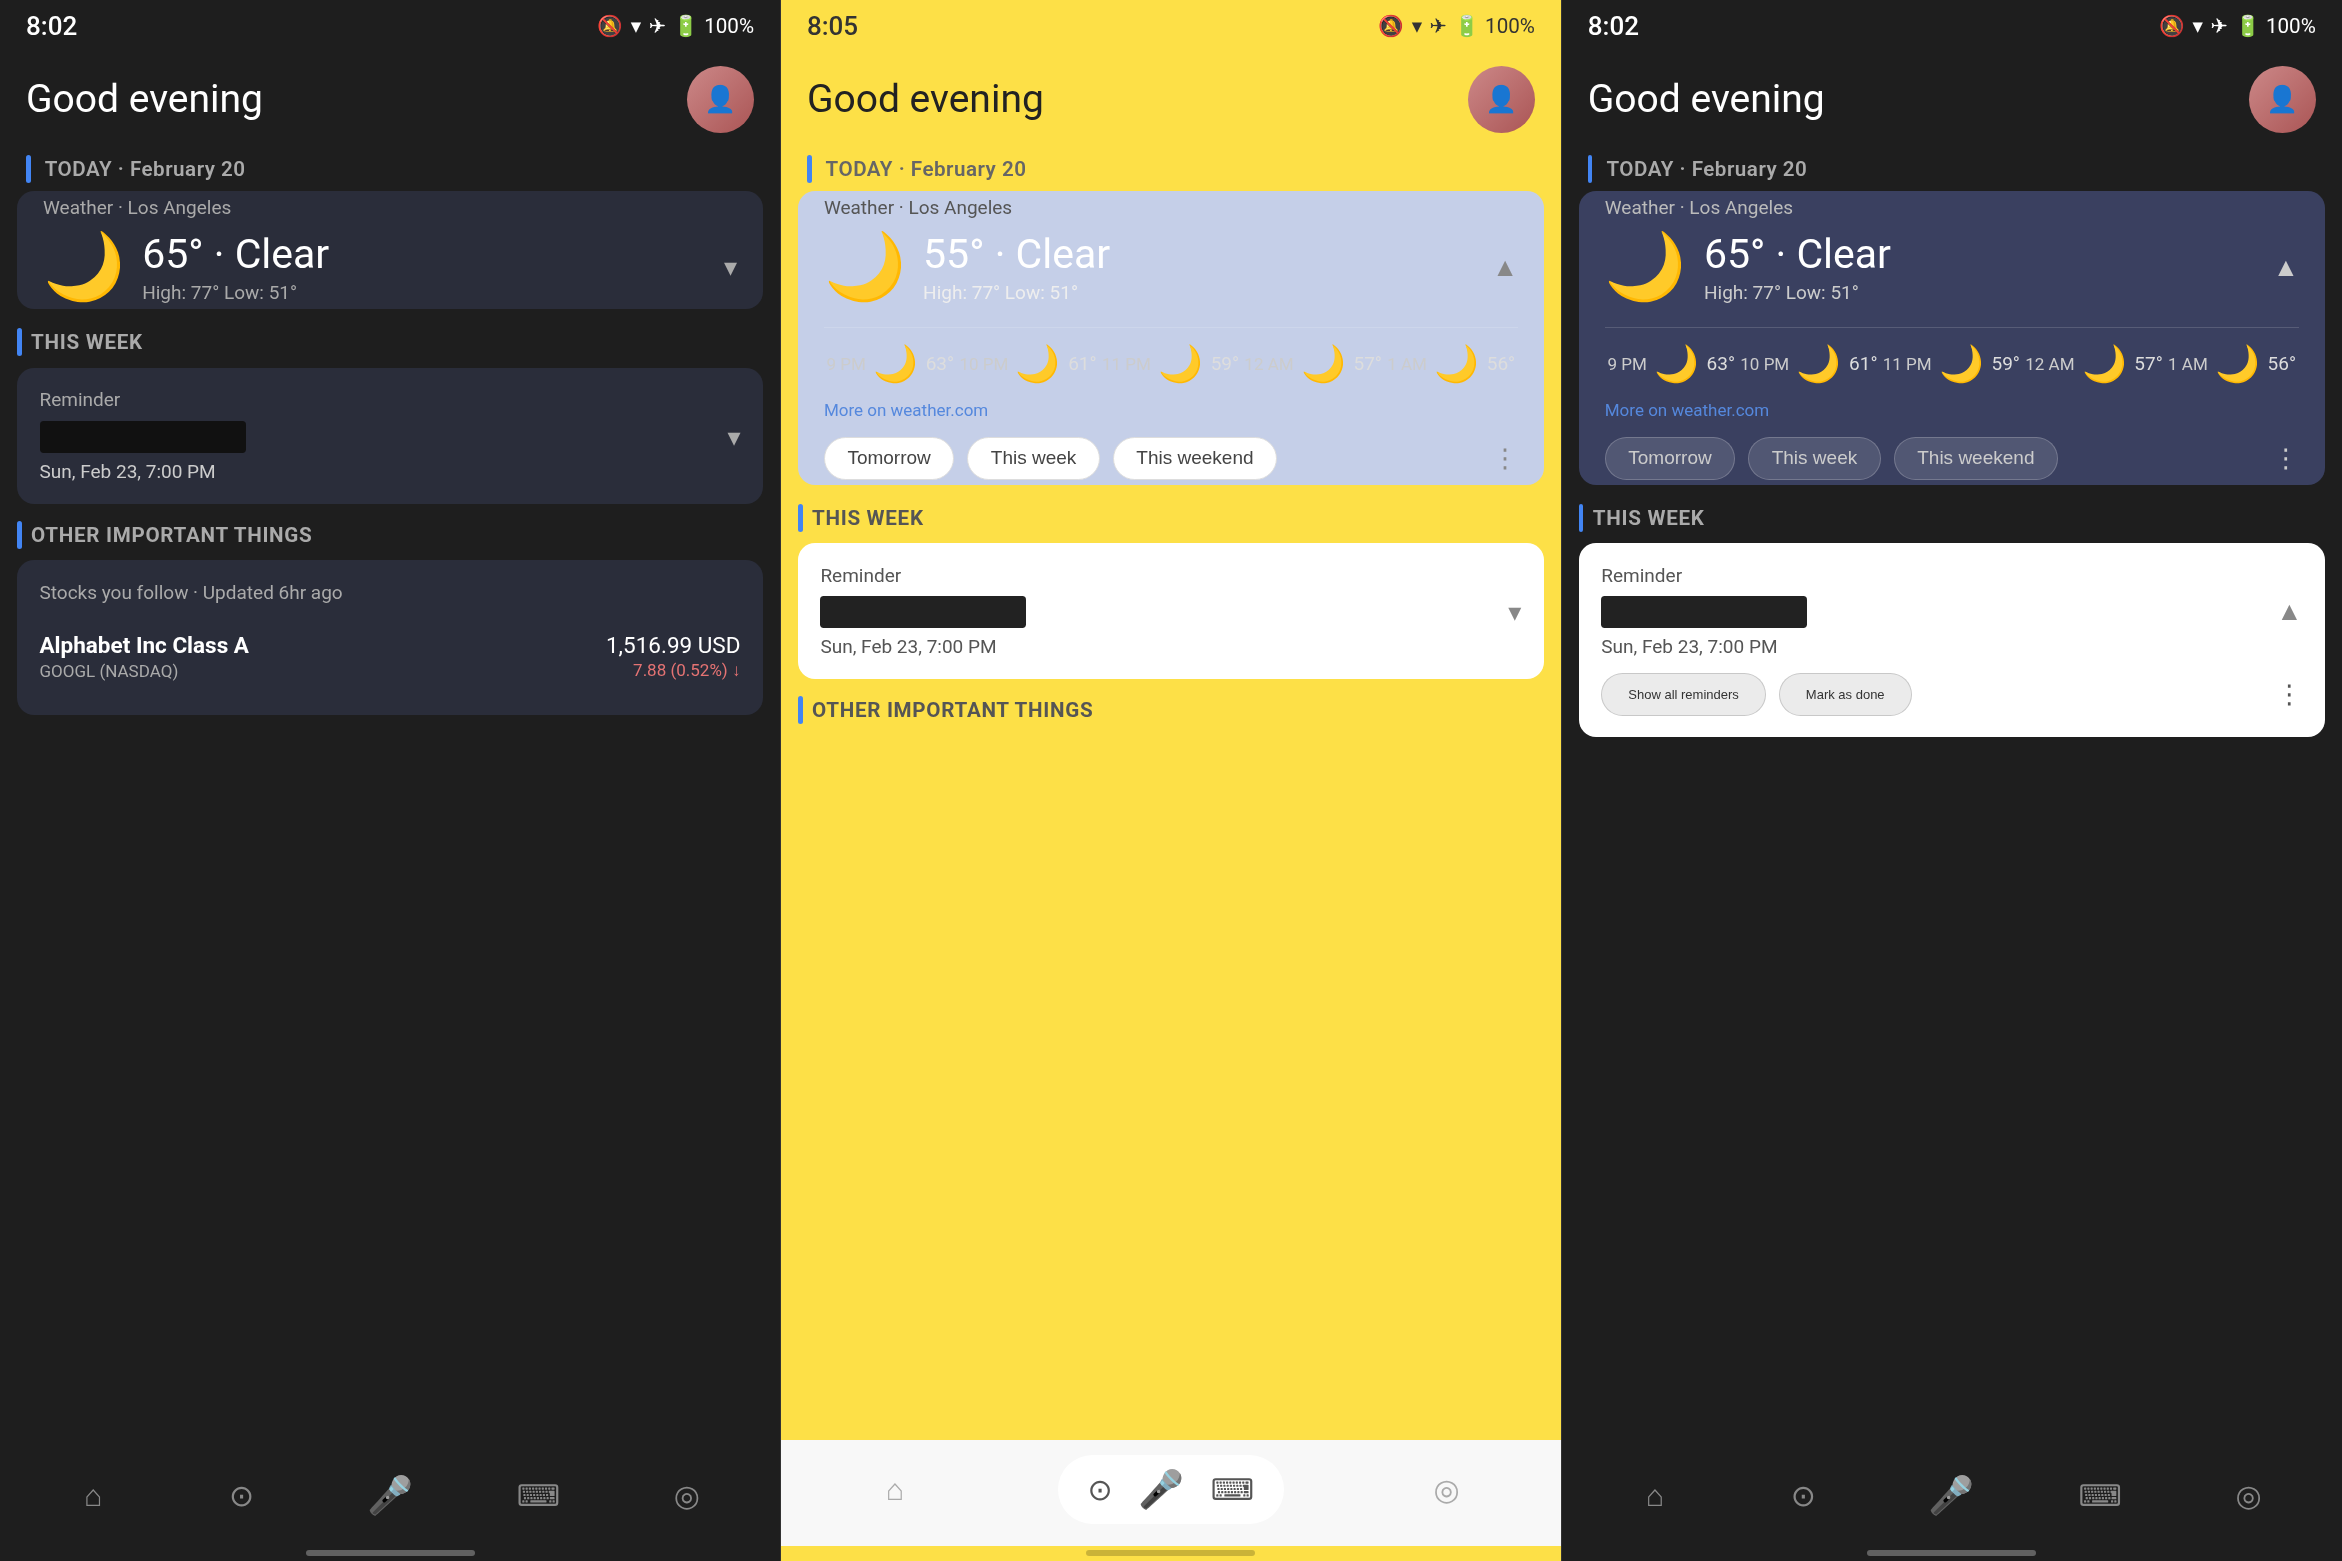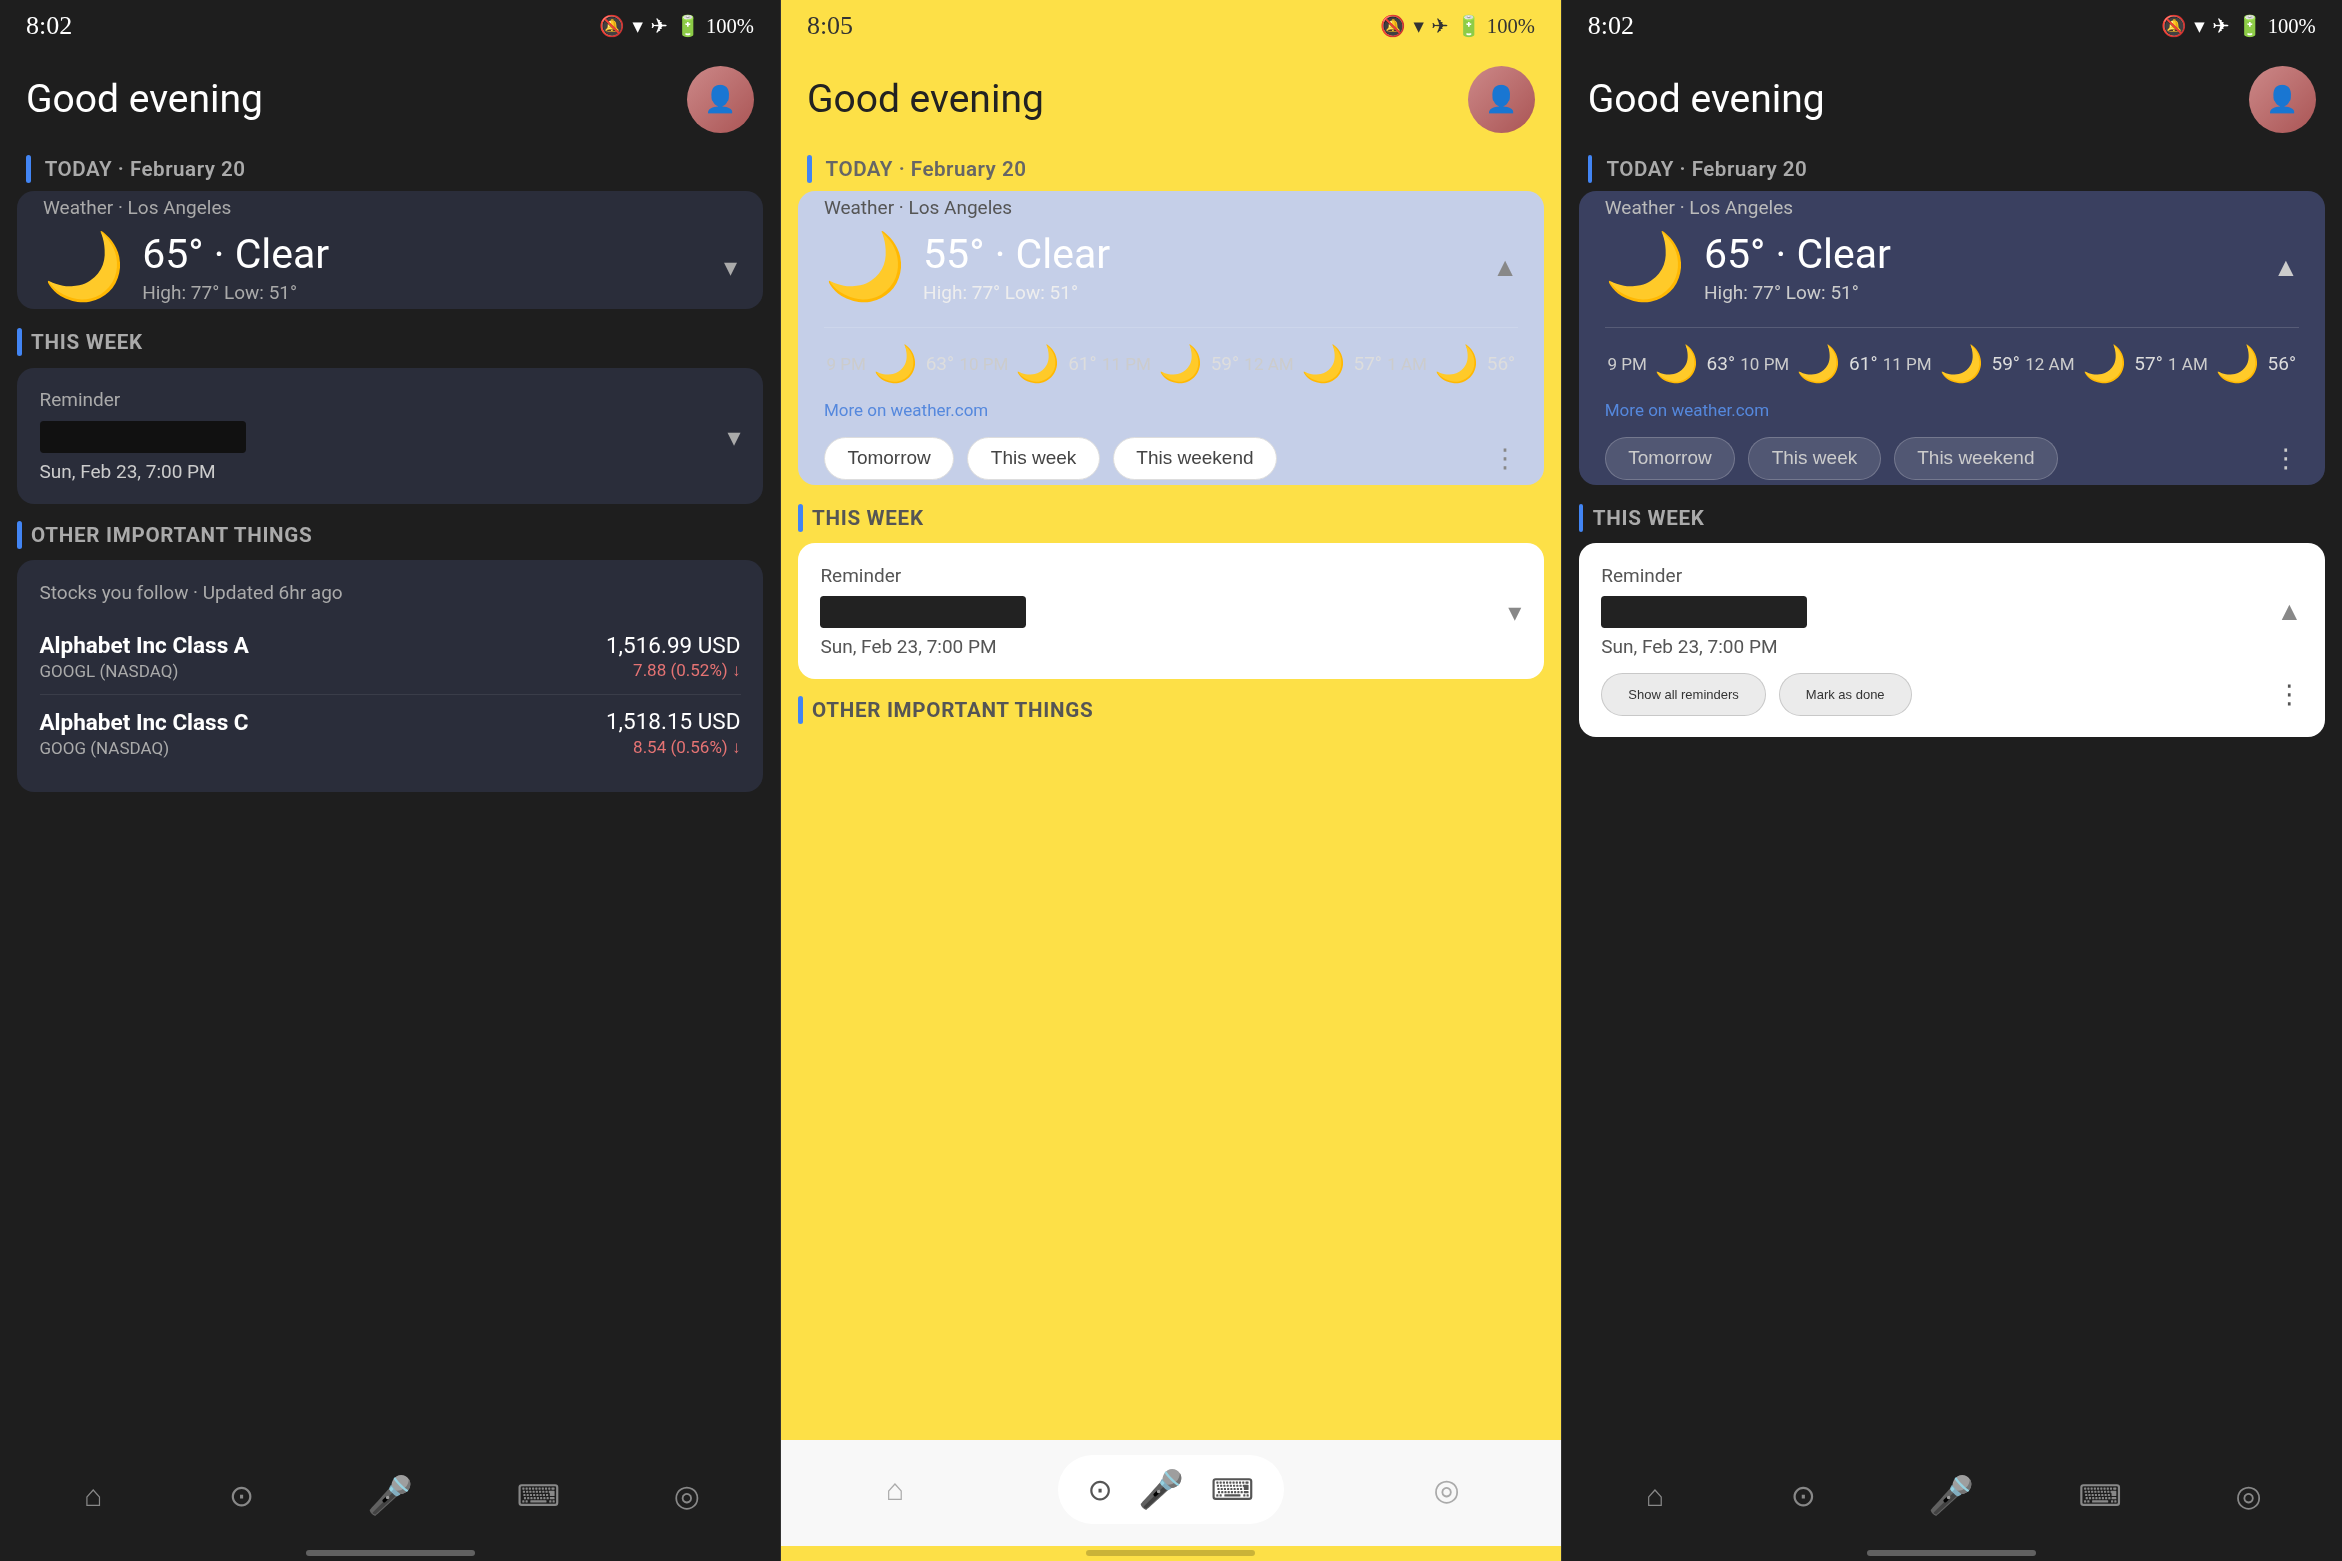--- a/index.html
+++ b/index.html
@@ -29,21 +29,20 @@
       background: #1e1e1e;
     }
 
     
     .status-bar {
       display: flex;
       justify-content: space-between;
       align-items: center;
       padding: 11.2px 26px 7.5px 26px;
       flex-shrink: 0;
-      font-family: Liberation Serif, serif;
     }
     .status-time {
       font-size: 26px;
       font-weight: 500;
     }
     .status-icons {
       display: flex;
       align-items: center;
       gap: 7.5px;
       font-size: 20.6px;
@@ -476,30 +475,20 @@
       <div class="stock-row">
         <div>
           <div class="stock-name">Alphabet Inc Class A</div>
           <div class="stock-ticker">GOOGL (NASDAQ)</div>
         </div>
         <div>
           <div class="stock-price">1,516.99 USD</div>
           <div class="stock-change">7.88 (0.52%) ↓</div>
         </div>
       </div>
-      <div class="stock-row">
-        <div>
-          <div class="stock-name">Alphabet Inc Class C</div>
-          <div class="stock-ticker">GOOG (NASDAQ)</div>
-        </div>
-        <div>
-          <div class="stock-price">1,518.15 USD</div>
-          <div class="stock-change">8.54 (0.56%) ↓</div>
-        </div>
-      </div>
     </div>
   </div>
 
   <div class="bottom-nav">
     <div class="nav-btn" style="color:#888;">⌂</div>
     <div class="nav-btn" style="color:#888;">⊙</div>
     <div class="nav-btn" style="color:#4285f4; font-size:37px;">🎤</div>
     <div class="nav-btn" style="color:#888;">⌨</div>
     <div class="nav-btn" style="color:#888;">◎</div>
   </div>

